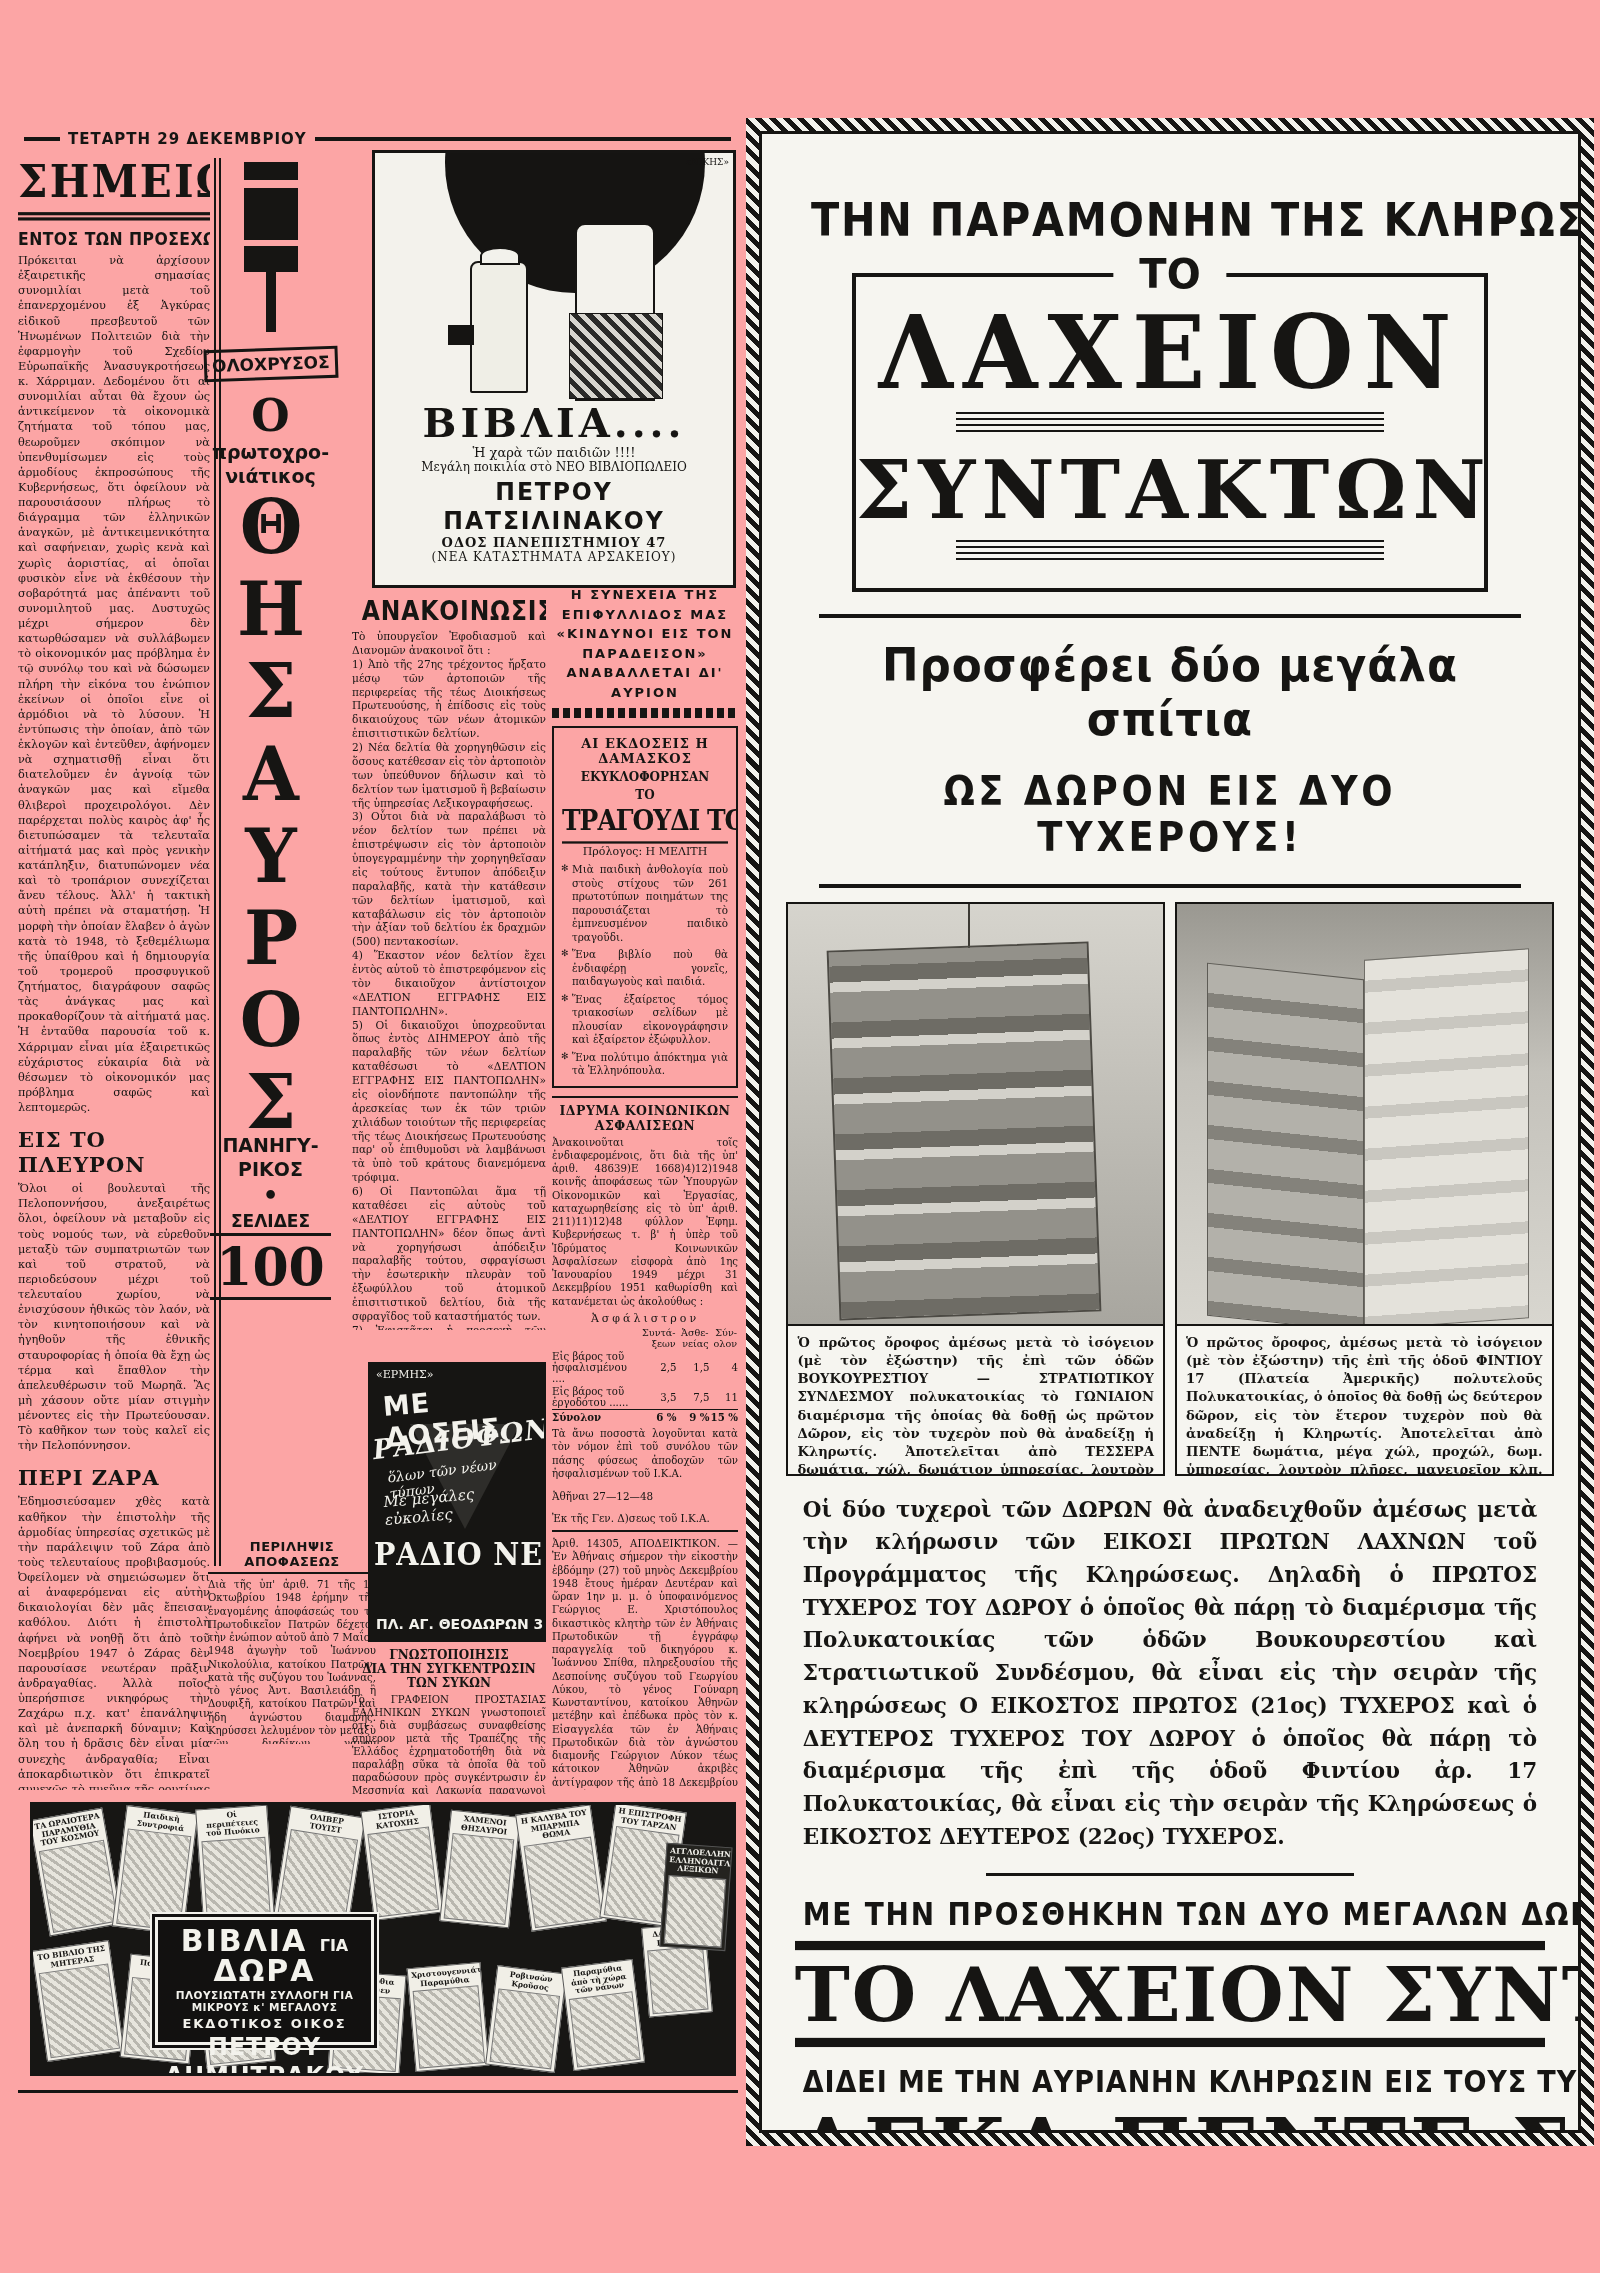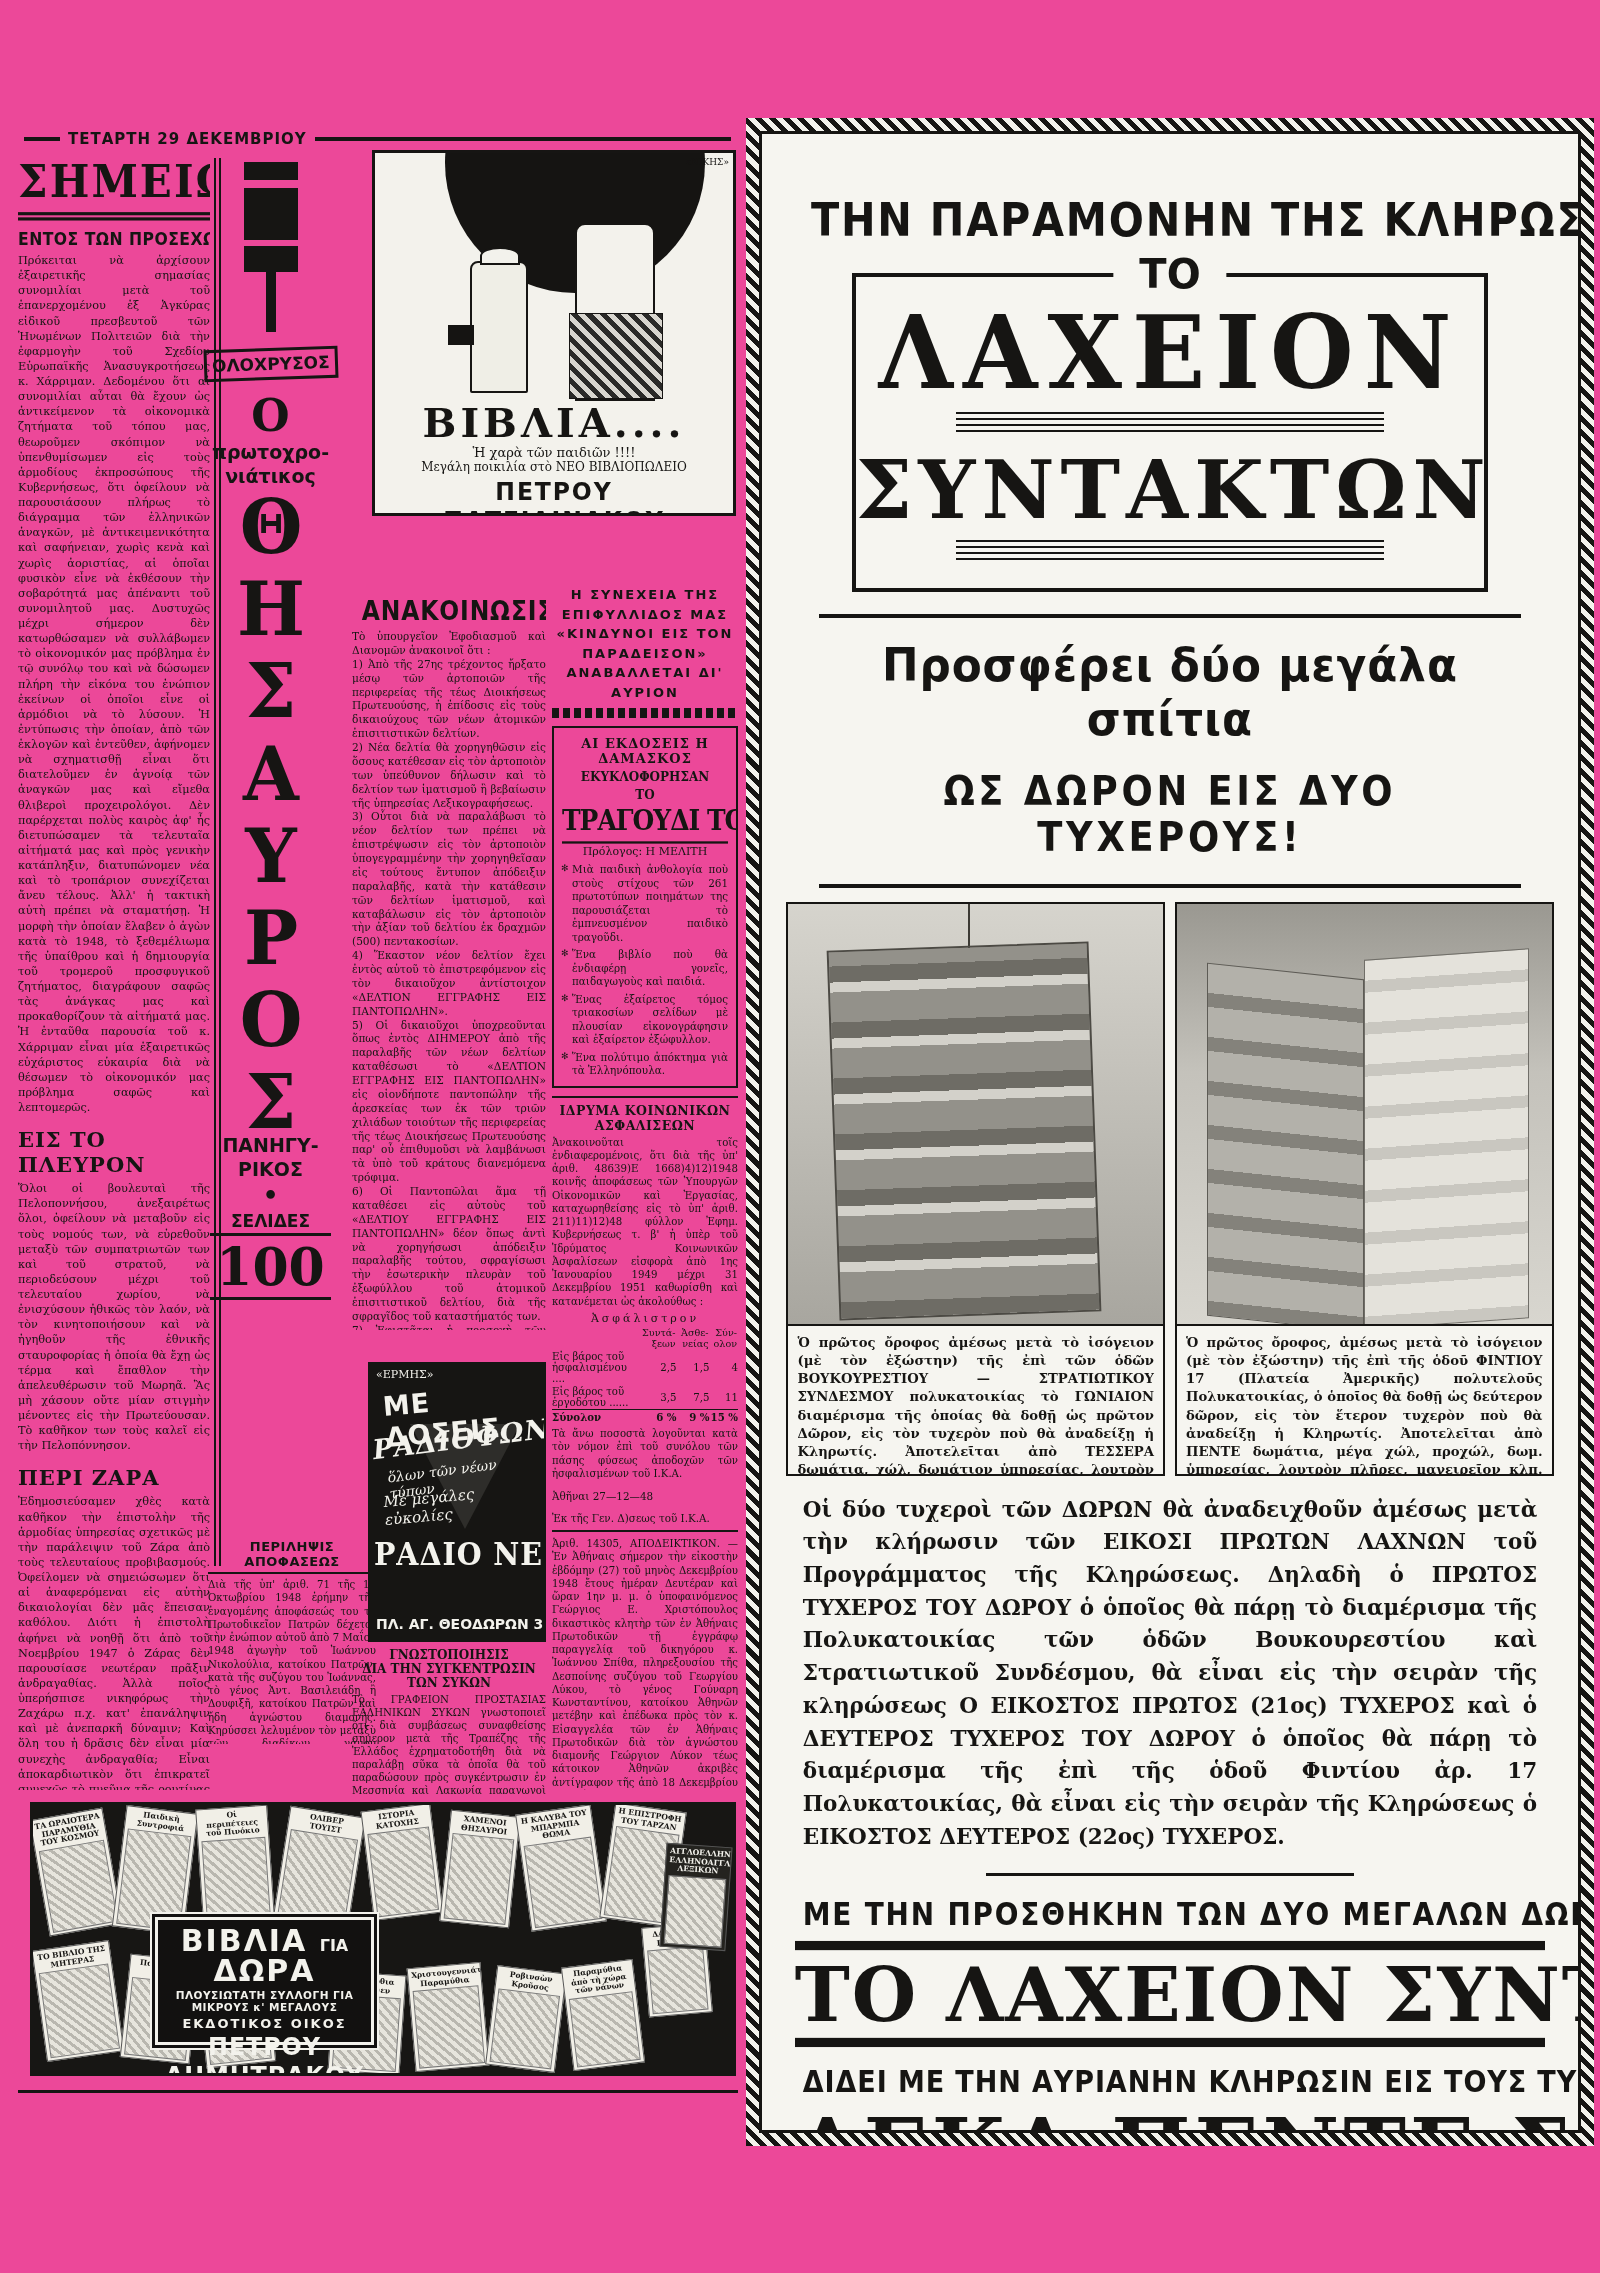--- a/index.html
+++ b/index.html
@@ -1,16 +1,16 @@
 <!DOCTYPE html>
 <html lang="el"><head>
 <meta charset="utf-8">
 <style>
   html,body{margin:0;padding:0;background:#efeee7;}
-  .sheet{position:relative;width:1600px;height:2273px;background:#ec4899;color:#161513;
+  .sheet{position:relative;width:1600px;height:2273px;background:#fca5a5;color:#161513;
          font-family:"DejaVu Serif",serif;overflow:hidden;}
   [data-name]{box-sizing:border-box;}
   
   .phead{position:absolute;left:24px;top:116px;width:1555px;height:46px;display:flex;align-items:center;}
   .phead .hl{height:4px;background:#161513;flex:1;}
   .phead .hl.short{flex:0 0 36px;}
   .pdate{font-family:"DejaVu Sans",sans-serif;font-weight:bold;font-size:15px;letter-spacing:1px;padding:0 8px;white-space:nowrap;}
   .pmast{font-family:"DejaVu Sans",sans-serif;font-weight:bold;font-size:27px;letter-spacing:7px;padding:0 16px;white-space:nowrap;}
   .ppage{font-family:"DejaVu Sans",sans-serif;font-weight:bold;font-size:14px;letter-spacing:1px;padding:0 8px;white-space:nowrap;}
   
@@ -34,21 +34,21 @@
            letter-spacing:-6px;margin:6px 0 2px;transform:scaleY(1.04);}
   .bn-pan{font-family:"DejaVu Sans",sans-serif;font-weight:bold;font-size:19px;line-height:1.3;text-align:center;margin-top:4px;}
   .bn-dot{font-size:30px;line-height:.9;}
   .bn-sel{font-family:"DejaVu Sans",sans-serif;font-weight:bold;font-size:17px;margin-top:2px;}
   .bn-num{font-size:52px;font-weight:bold;border-top:3px solid #161513;border-bottom:3px solid #161513;padding:0 6px;margin-top:2px;}
   
   .court{position:absolute;left:208px;top:1539px;width:168px;height:205px;overflow:hidden;}
   .court .t{font-family:"DejaVu Sans",sans-serif;font-weight:bold;font-size:13px;text-align:center;border-bottom:2px solid #161513;padding-bottom:3px;margin-bottom:4px;letter-spacing:.5px;}
   .court .b{font-size:10.2px;line-height:1.3;text-align:justify;}
   
-  .shopad{position:absolute;left:372px;top:150px;width:364px;height:366px;border:3px solid #161513;overflow:hidden;background:#f3f2ec;}
+  .shopad{position:absolute;left:372px;top:150px;width:364px;height:438px;border:3px solid #161513;overflow:hidden;background:#f3f2ec;}
   .shop-ill{position:relative;height:250px;overflow:hidden;}
   .umbrella{position:absolute;left:70px;top:-120px;width:260px;height:260px;border-radius:50%;background:#151412;}
   .fig-mom{position:absolute;left:200px;top:70px;width:80px;height:178px;background:#f3f2ec;border:2px solid #161513;border-radius:10px 10px 0 0;}
   .fig-mom .skirt{position:absolute;left:-8px;bottom:0;width:94px;height:86px;background:repeating-linear-gradient(45deg,#2a2a28 0 5px,#d8d6cf 5px 10px);border:1px solid #161513;}
   .fig-girl{position:absolute;left:95px;top:108px;width:58px;height:132px;background:#efeee6;border:2px solid #161513;border-radius:8px 8px 2px 2px;}
   .fig-girl .hat{position:absolute;left:8px;top:-16px;width:40px;height:18px;background:#f3f2ec;border:2px solid #161513;border-radius:50% 50% 0 0;}
   .fig-girl .bag{position:absolute;left:-24px;top:62px;width:26px;height:20px;background:#151412;}
   .nikis{position:absolute;right:4px;top:4px;font-size:9px;}
   .shop-biblia{font-size:40px;font-weight:bold;letter-spacing:4px;text-align:center;line-height:1;}
   .shop-joy{font-size:13px;text-align:center;margin-top:2px;}

